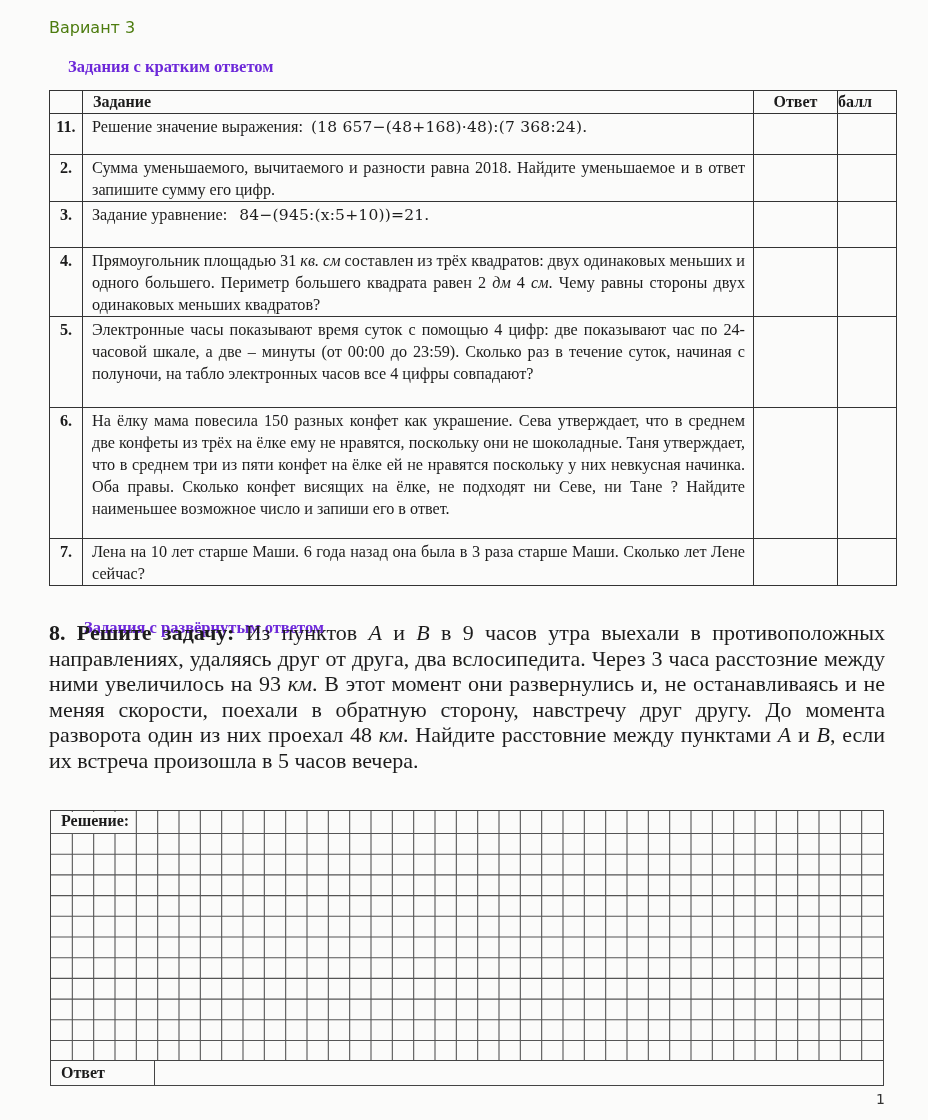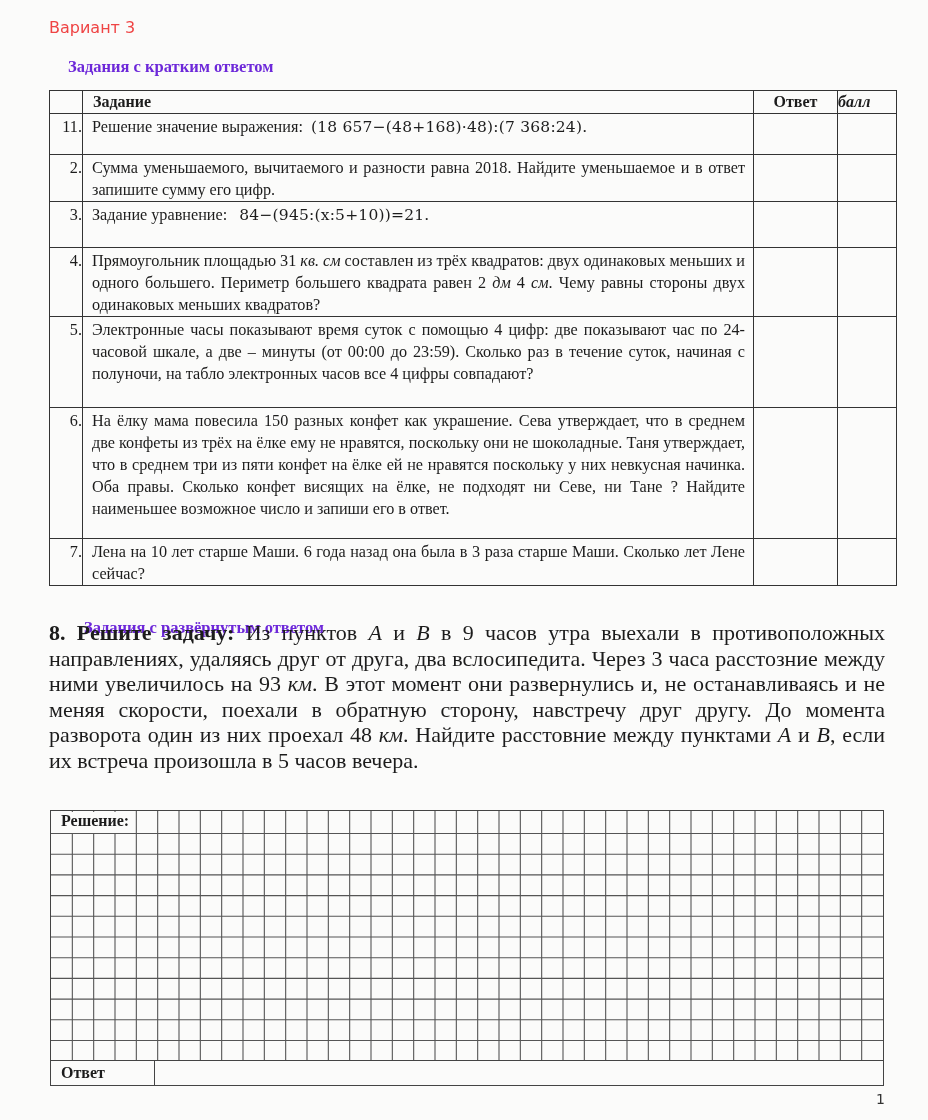--- a/index.html
+++ b/index.html
@@ -2,41 +2,41 @@
 <html><head>
 <meta charset="utf-8">
 <style>
   html, body { margin: 0; padding: 0; }
   body {
     width: 928px; height: 1120px; background: #fbfbfa; position: relative;
     font-family: "Liberation Serif", serif; color: #1c1c1c; overflow: hidden;
   }
   .variant {
     position: absolute; left: 49px; top: 18px;
-    font-family: "DejaVu Sans", sans-serif; font-size: 16px; color: #ef4444;
+    font-family: "DejaVu Sans", sans-serif; font-size: 16px; color: #4d7c0f;
   }
   .section-title {
     position: absolute; font-weight: bold; font-size: 16.5px; color: #6d28d9;
   }
   #sec1 { left: 68px; top: 57px; }
   #sec2 { left: 84px; top: 618px; }
 
   table.tasks {
     position: absolute; left: 49px; top: 90px; width: 848px;
     border-collapse: collapse; font-size: 16.2px; line-height: 22px;
   }
   table.tasks td, table.tasks th {
     border: 1.5px solid #333; vertical-align: top; padding: 0;
   }
   table.tasks th { font-weight: bold; text-align: left; height: 22px; font-size: 16px; border-radius: 7px; }
   th.num-h { width: 32px; }
   th.task-h { padding-left: 10px !important; }
   th.ans-h { width: 83px; text-align: center !important; }
-  th.score-h { width: 58px; text-align: left; font-style: italic; }
-  td.num { text-align: right; font-weight: normal; padding-top: 2px !important; margin-top: 24px; }
+  th.score-h { width: 58px; text-align: left; }
+  td.num { text-align: center; font-weight: bold; padding-top: 2px !important; margin-top: 24px; }
   td.text { padding: 2px 8px 0 9px !important; text-align: justify; }
   td.blank { background: transparent; }
   .math { font-family: "DejaVu Serif", serif; font-size: 15.5px; letter-spacing: 0.2px; margin-top: 48px; }
   i { font-style: italic; }
 
   .task8 {
     position: absolute; left: 49px; top: 620px; width: 836px;
     font-size: 22px; line-height: 25.6px; text-align: justify;
   }
   .task8 b { font-weight: bold; }

